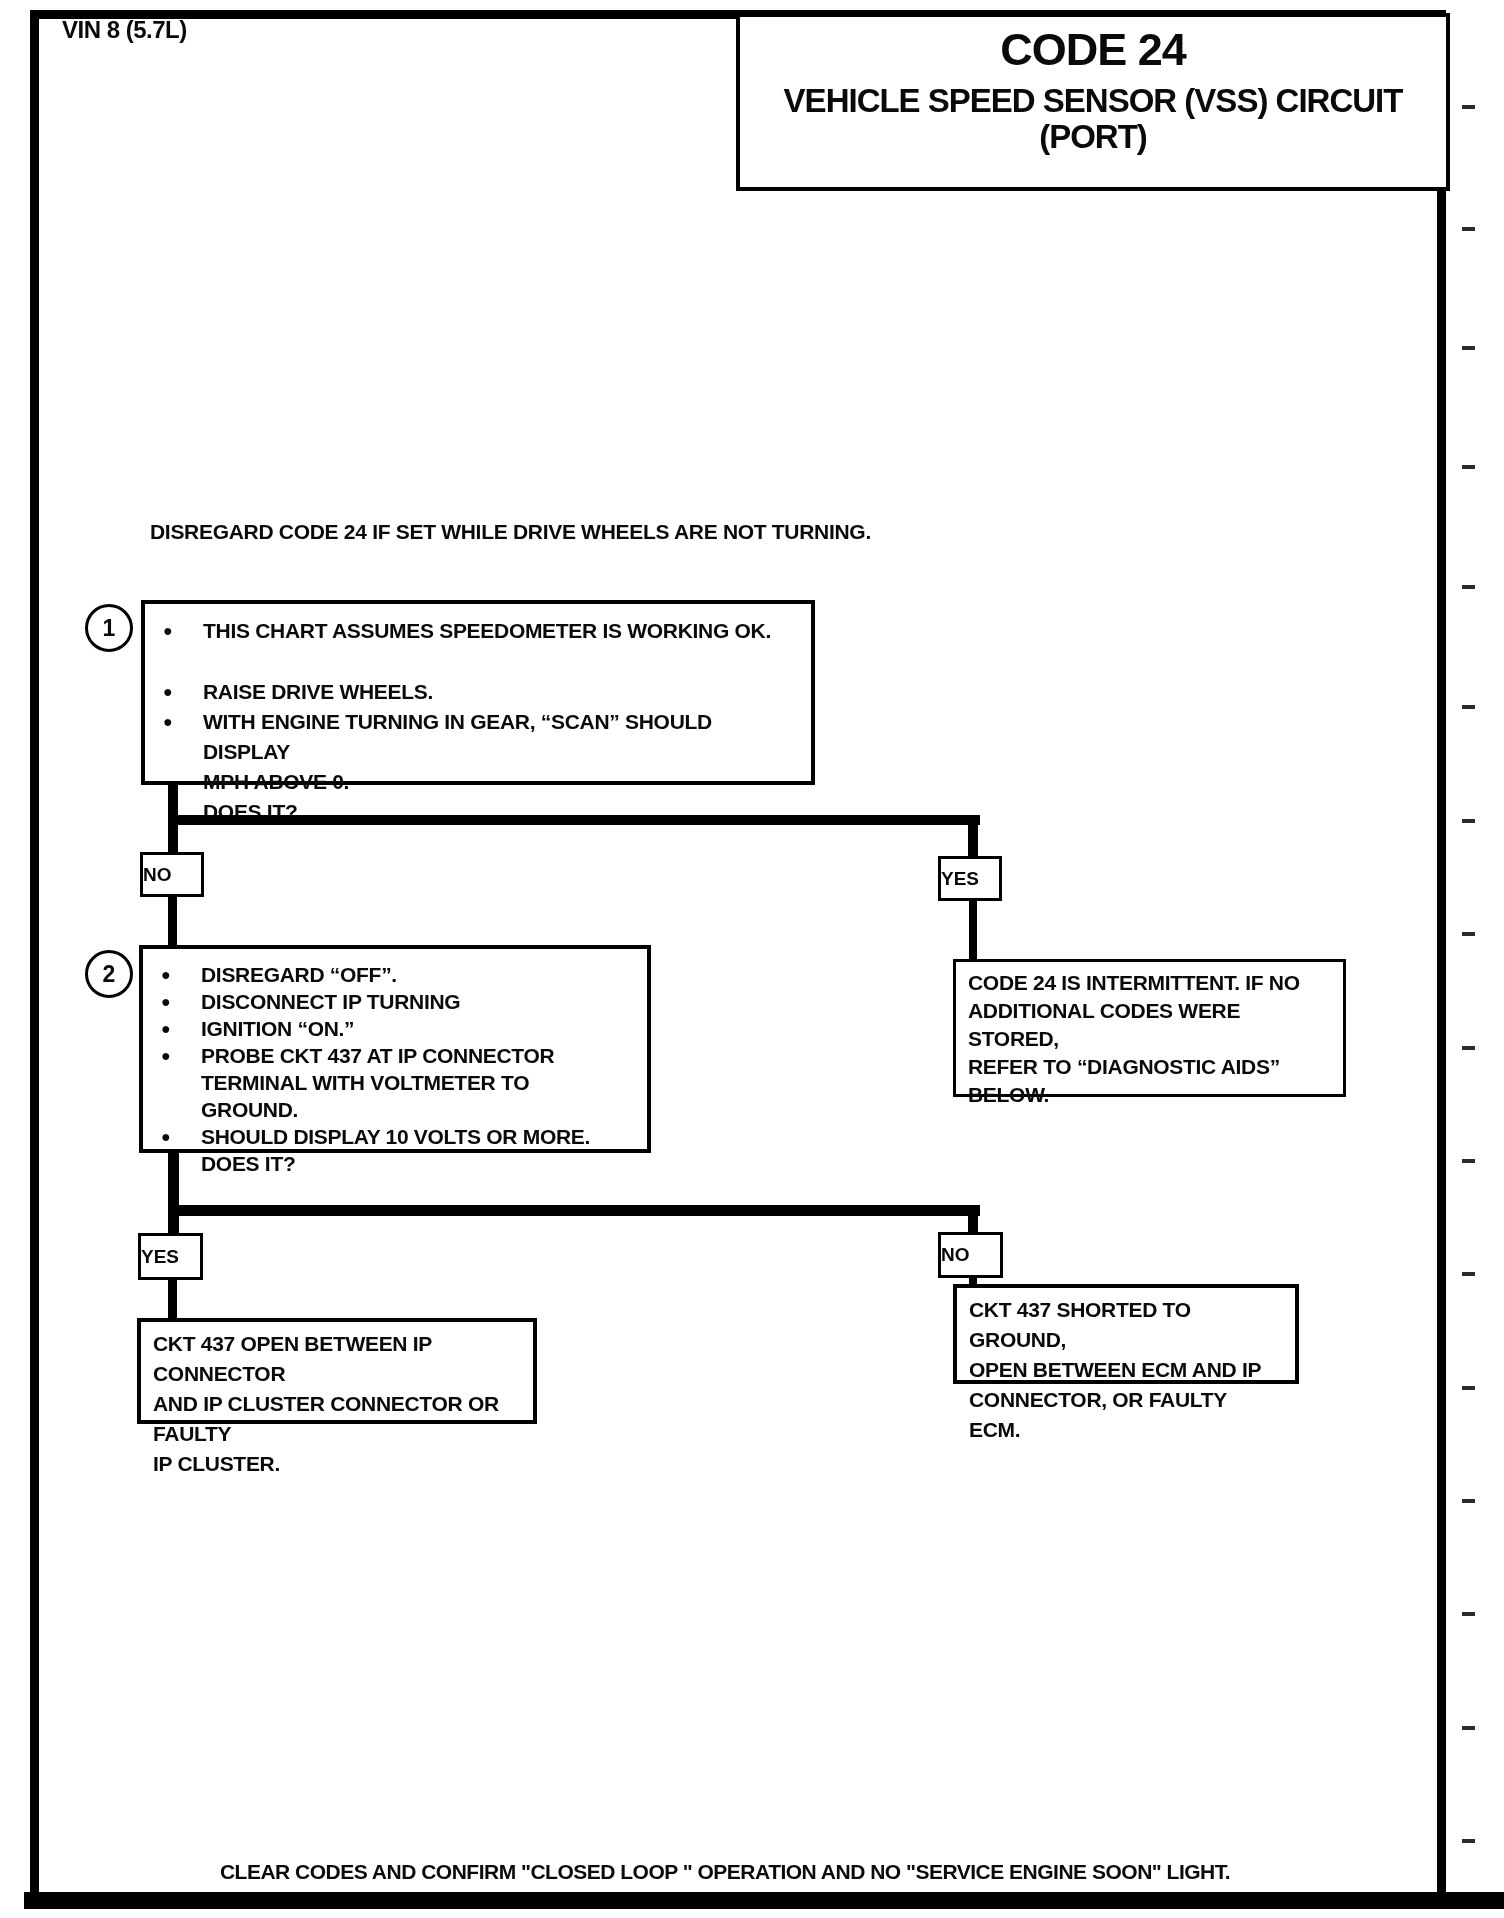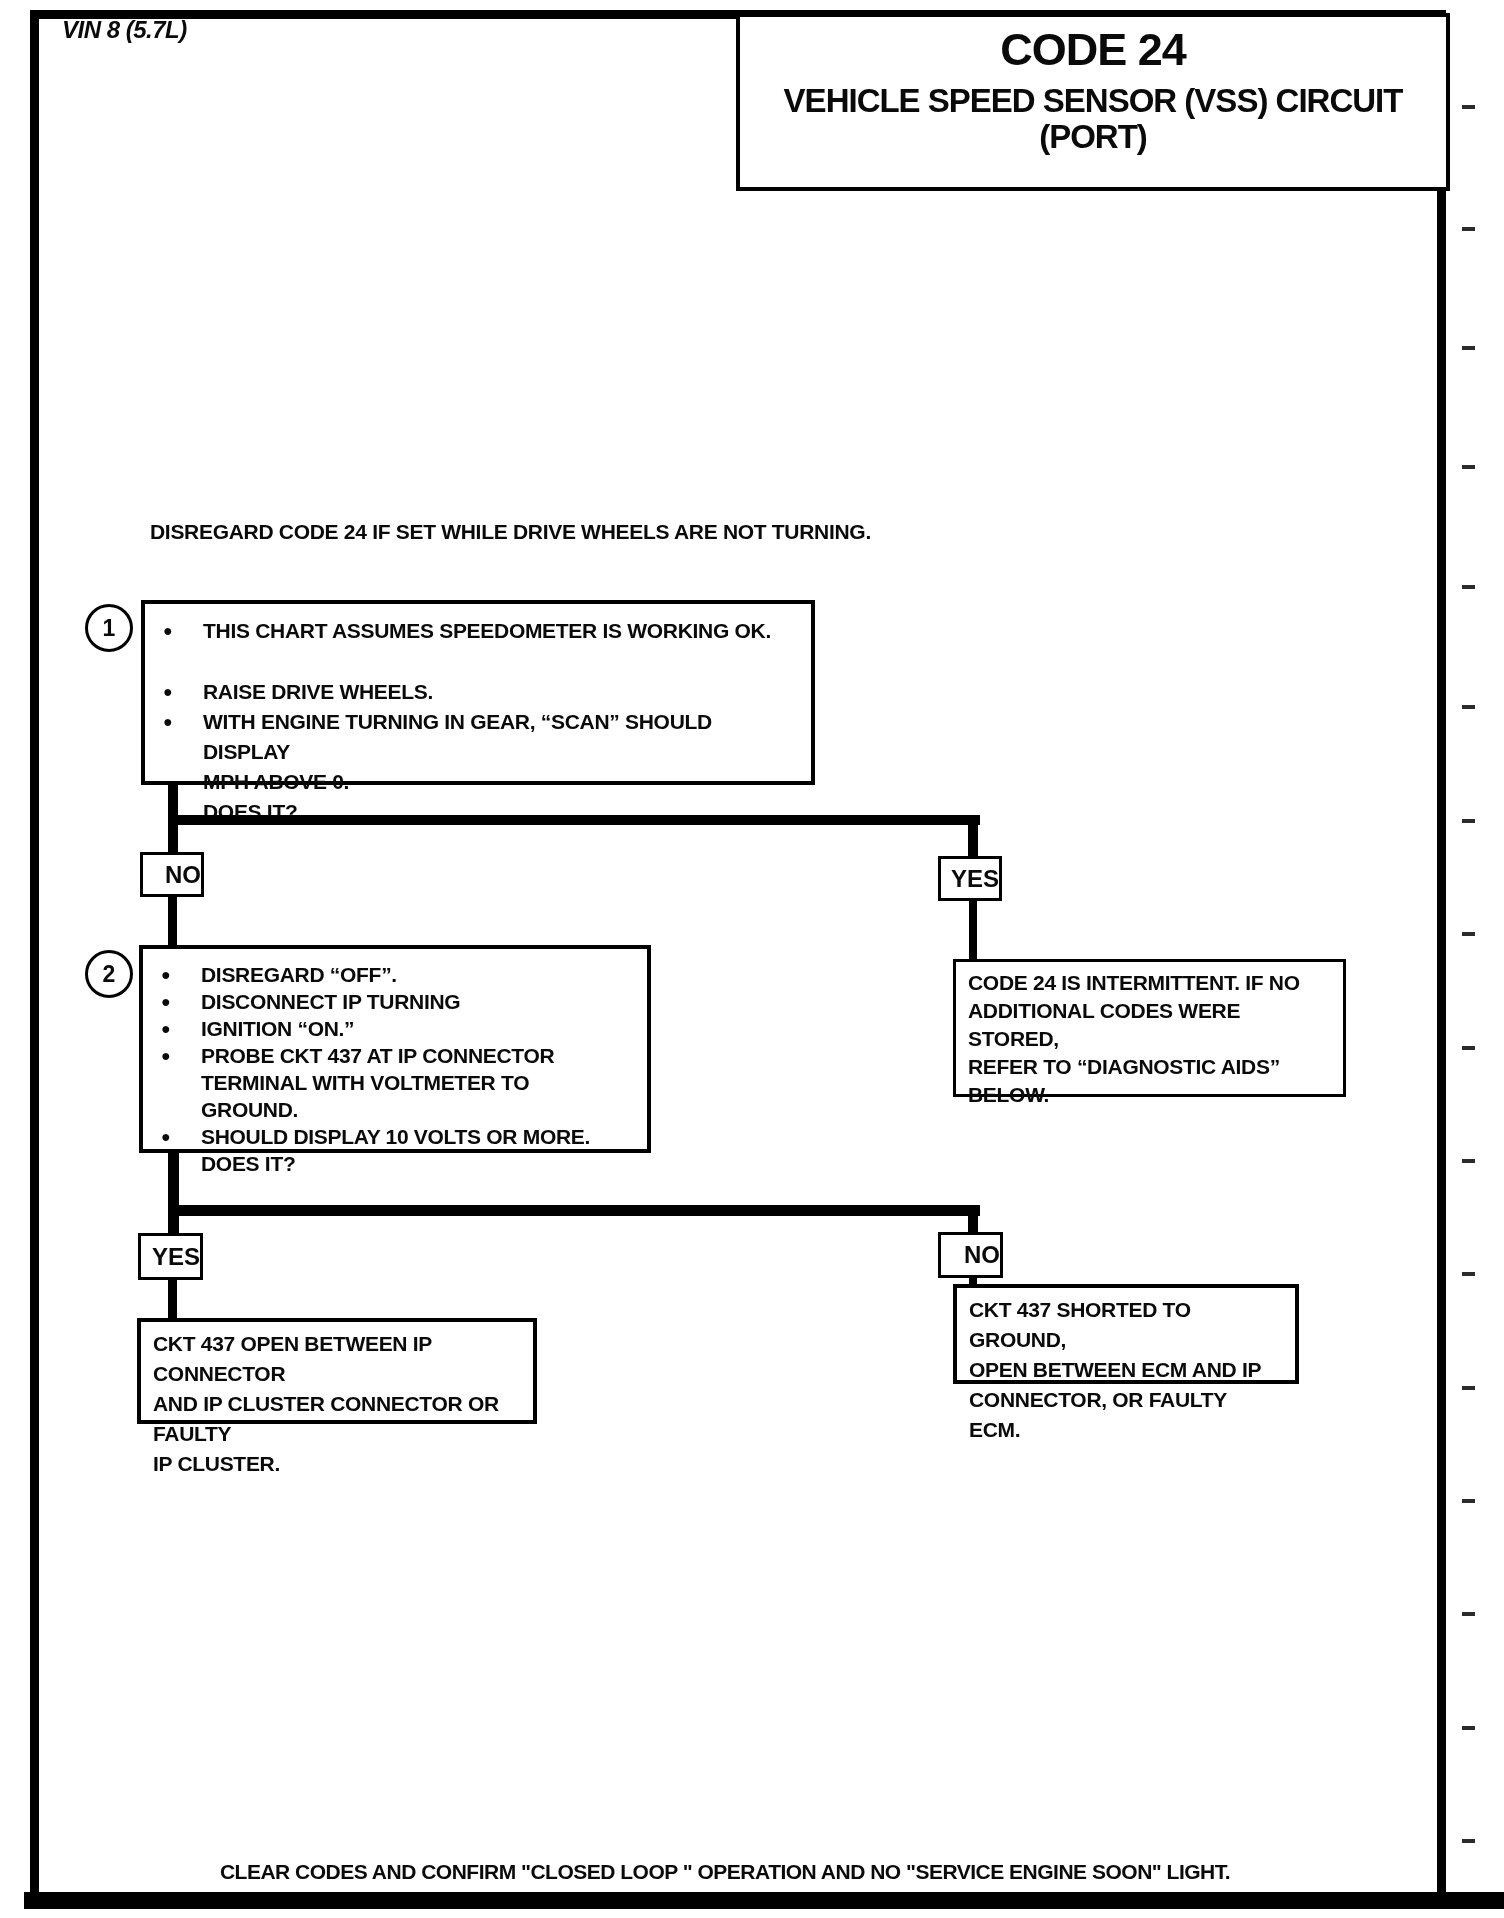--- a/index.html
+++ b/index.html
@@ -5,21 +5,21 @@
   * { margin:0; padding:0; box-sizing:border-box; }
   html,body { background:#e8e8e8; }
   .page {
     position:relative; width:1504px; height:1918px; background:#ffffff;
     font-family:"Liberation Sans", sans-serif; color:#0a0a0a; overflow:hidden;
     -webkit-font-smoothing:none;
   }
   .b { position:absolute; background:#000; }
   .tick { position:absolute; left:1462px; width:13px; height:4px; background:#2b2b2b; }
   .vin {
-    position:absolute; left:62px; top:16px; font-size:24px; font-weight:bold; letter-spacing:-0.5px;font-style:italic;
+    position:absolute; left:62px; top:16px; font-size:24px; font-weight:bold; letter-spacing:-0.5px;
   }
   .title-box {
     position:absolute; left:736px; top:13px; width:714px; height:178px;
     border:4px solid #000; background:#fff; text-align:center;
   }
   .title-code { font-size:45px; font-weight:bold; letter-spacing:-1px; margin-top:8px; line-height:50px; }
   .title-sub  { font-size:33px; font-weight:bold; letter-spacing:-1px; line-height:36px; margin-top:8px; }
   .title-sub2 { font-size:33px; font-weight:bold; letter-spacing:-1px; line-height:36px; }
   .note {
     position:absolute; left:150px; top:520px; font-size:21px; font-weight:bold; letter-spacing:-0.3px;
@@ -29,22 +29,22 @@
     background:#fff; font-size:23px; font-weight:bold; display:flex; align-items:center; justify-content:center;
   }
   .stepbox {
     position:absolute; border:4px solid #000; background:#fff; padding:12px 16px 6px 18px;
   }
   .row { display:flex; line-height:30px; font-size:21px; font-weight:bold; letter-spacing:-0.3px; }
   .row .dot { width:40px; flex:0 0 40px; font-size:16px; }
   .gap { margin-top:31px; }
   .labelbox {
     position:absolute; border:3px solid #000; background:#fff;
-    display:flex; align-items:center; justify-content:flex-end;
-    font-size:24px; font-weight:bold; letter-spacing:0px;
+    display:flex; align-items:center; justify-content:flex-start;
+    font-size:19px; font-weight:bold; letter-spacing:0px;
   }
   .resultbox {
     position:absolute; border:4px solid #000; background:#fff;
     font-size:21px; font-weight:bold; letter-spacing:-0.3px; white-space:pre-line;
     padding:7px 12px; line-height:30px;
   }
   .interbox { line-height:28px; border-width:3px; }
   .footer {
     position:absolute; left:100px; top:1860px; width:1250px; text-align:center;
     font-size:21px; font-weight:bold; letter-spacing:-0.5px;

